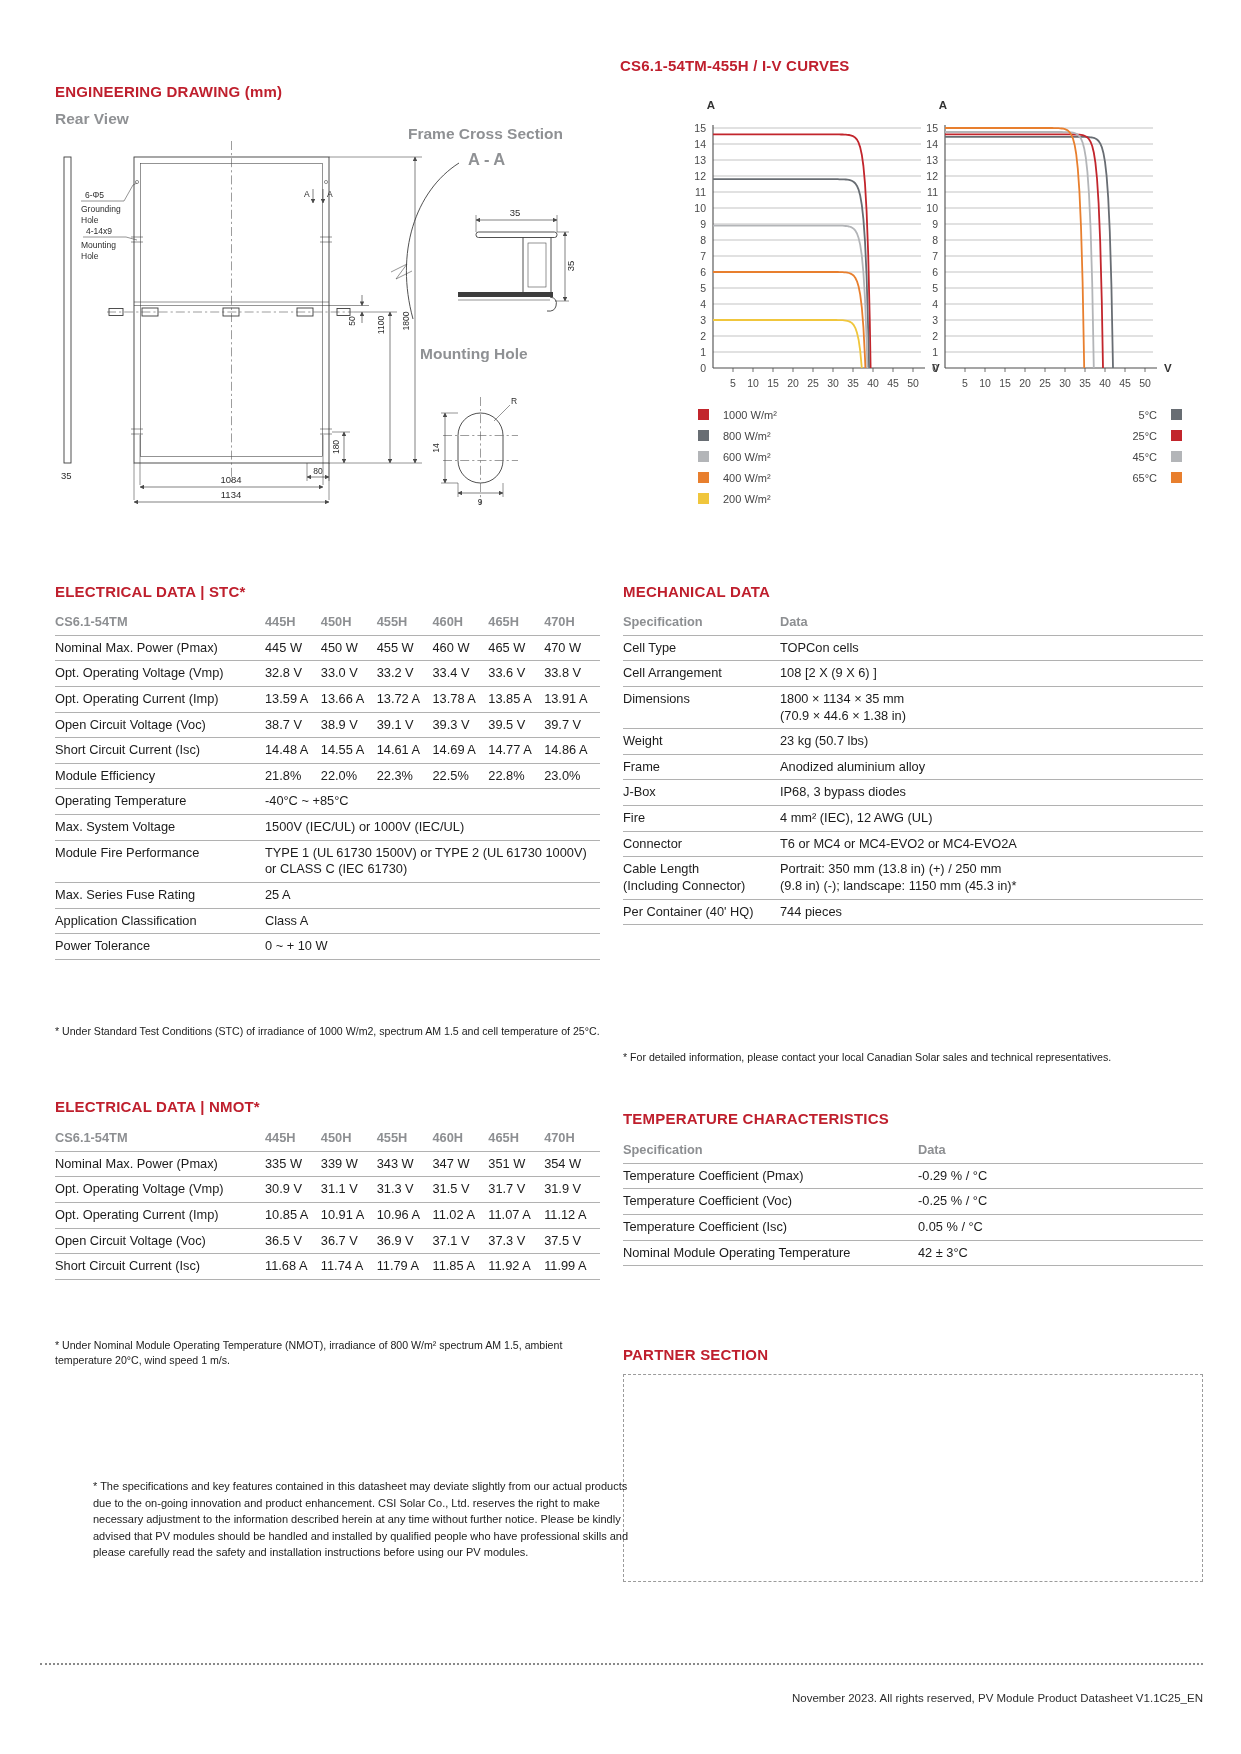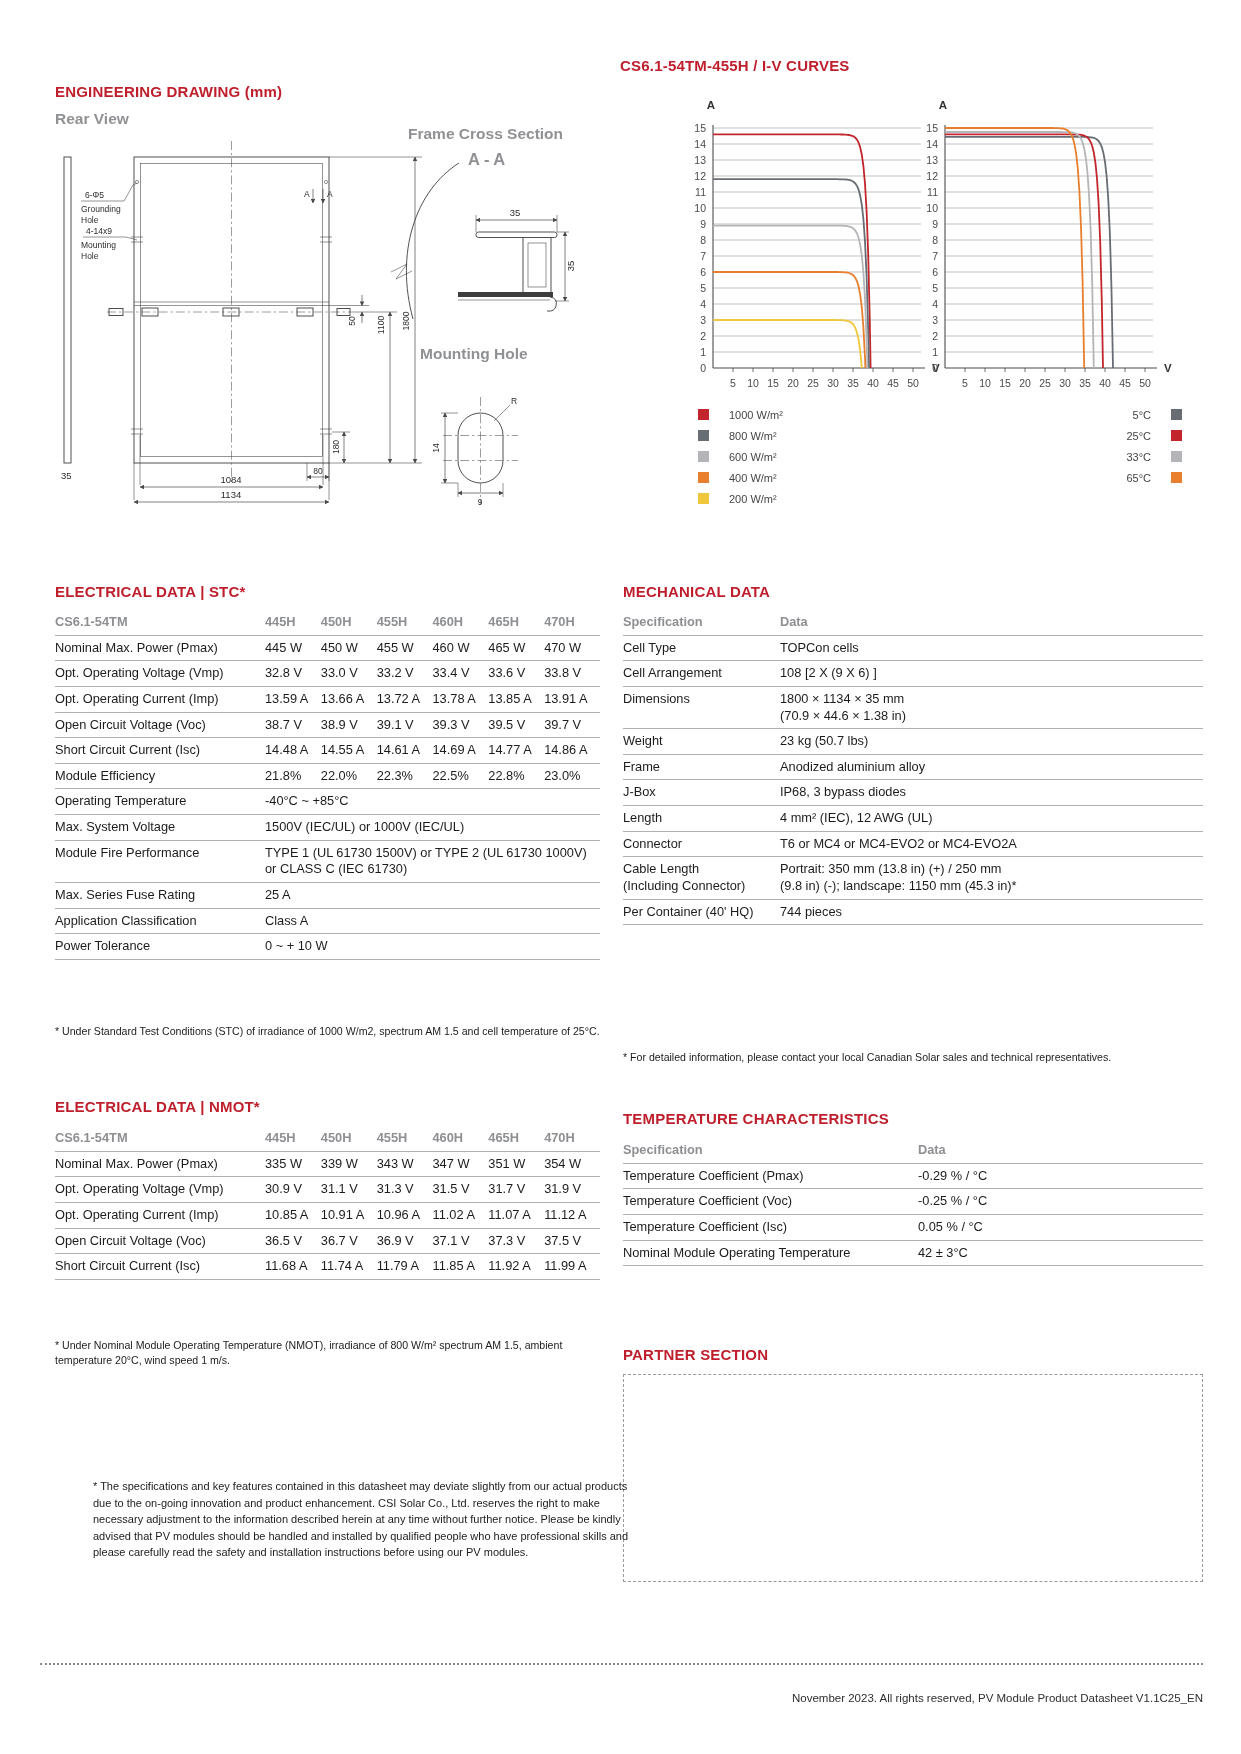--- a/index.html
+++ b/index.html
@@ -8,21 +8,21 @@
   .abs{position:absolute;}
   .red-h{position:absolute;font-weight:700;font-size:15px;line-height:1.15;color:#bf1f2d;letter-spacing:.2px;}
   .gray-h{position:absolute;font-weight:700;font-size:15.5px;line-height:1.1;color:#8f9194;}
   
   table.tbl{border-collapse:collapse;table-layout:fixed;font-size:12.8px;line-height:1.3;color:#1c1c1c;}
   table.tbl td{border-bottom:1px solid #b1b1b1;padding:4px 2px 4px 0;vertical-align:top;white-space:pre-line;}
   table.tbl tr.hd td{color:#8d8f92;font-weight:700;}
   .fnote{position:absolute;font-size:10.6px;line-height:1.42;color:#1c1c1c;margin-top:36px;}
   
   .legend{position:absolute;}
-  .lrow{height:21px;display:flex;align-items:center;gap:20px;font-size:11px;color:#454545;}
+  .lrow{height:21px;display:flex;align-items:center;gap:14px;font-size:11px;color:#454545;}
   .lrow.right{justify-content:flex-end;}
   .sq{width:11px;height:11px;display:inline-block;flex:0 0 auto;}
   
   .ln{stroke:#3d3d3d;stroke-width:.9;fill:none;}
   .tn{stroke:#3d3d3d;stroke-width:.55;fill:none;}
   .dim{stroke:#4a4a4a;stroke-width:.7;fill:none;}
   .cl{stroke:#5a5a5a;stroke-width:.6;fill:none;stroke-dasharray:9 3 2.2 3;}
   .dtx{font-size:8.5px;fill:#2d2d2d;font-family:"Liberation Sans",sans-serif;}
   .dtx9{font-size:9.5px;fill:#2d2d2d;font-family:"Liberation Sans",sans-serif;}
   #partner-box{position:absolute;border:1px dashed #9b9b9b;}
@@ -322,21 +322,21 @@
 <div id="legend-temp" class="legend" style="left:1020px;top:404px;width:162px;">
     <div class="lrow right">
       <span>5°C</span>
       <span class="sq" style="background:#686d73"></span>
     </div>
     <div class="lrow right">
       <span>25°C</span>
       <span class="sq" style="background:#c2252c"></span>
     </div>
     <div class="lrow right">
-      <span>33°C</span>
+      <span>45°C</span>
       <span class="sq" style="background:#b3b5b8"></span>
     </div>
     <div class="lrow right">
       <span>65°C</span>
       <span class="sq" style="background:#e87f2e"></span>
     </div>
   </div>
 
 <div class="red-h" style="left:55px;top:583px;">ELECTRICAL DATA | STC*</div>
 <div class="abs" style="left:55px;top:610px;width:545px;" id="stc-table">
@@ -482,21 +482,21 @@
           <td>Frame</td>
           <td>Anodized aluminium alloy</td>
           <td></td>
         </tr>
         <tr>
           <td>J-Box</td>
           <td>IP68, 3 bypass diodes</td>
           <td></td>
         </tr>
         <tr>
-          <td>Length</td>
+          <td>Fire</td>
           <td>4 mm² (IEC), 12 AWG (UL)</td>
           <td></td>
         </tr>
         <tr>
           <td>Connector</td>
           <td>T6 or MC4 or MC4-EVO2 or MC4-EVO2A</td>
           <td></td>
         </tr>
         <tr>
           <td>Cable Length

